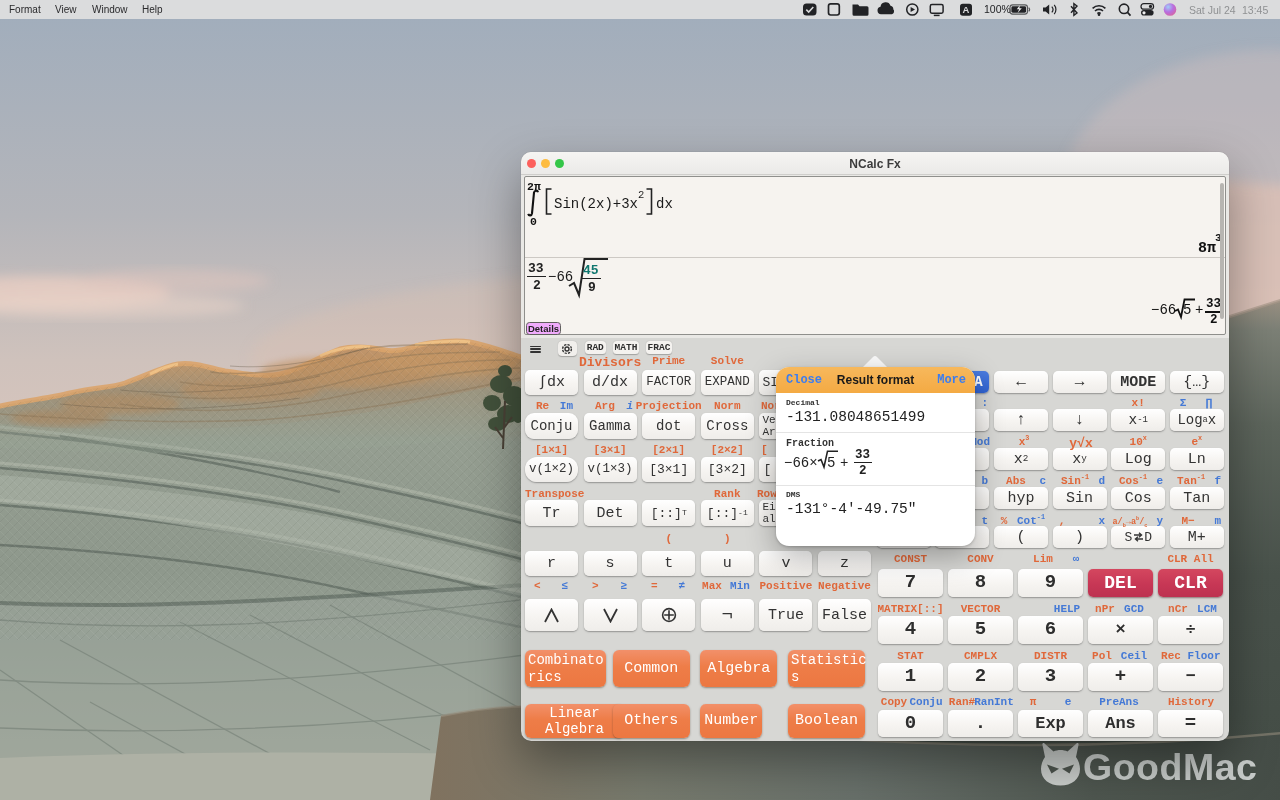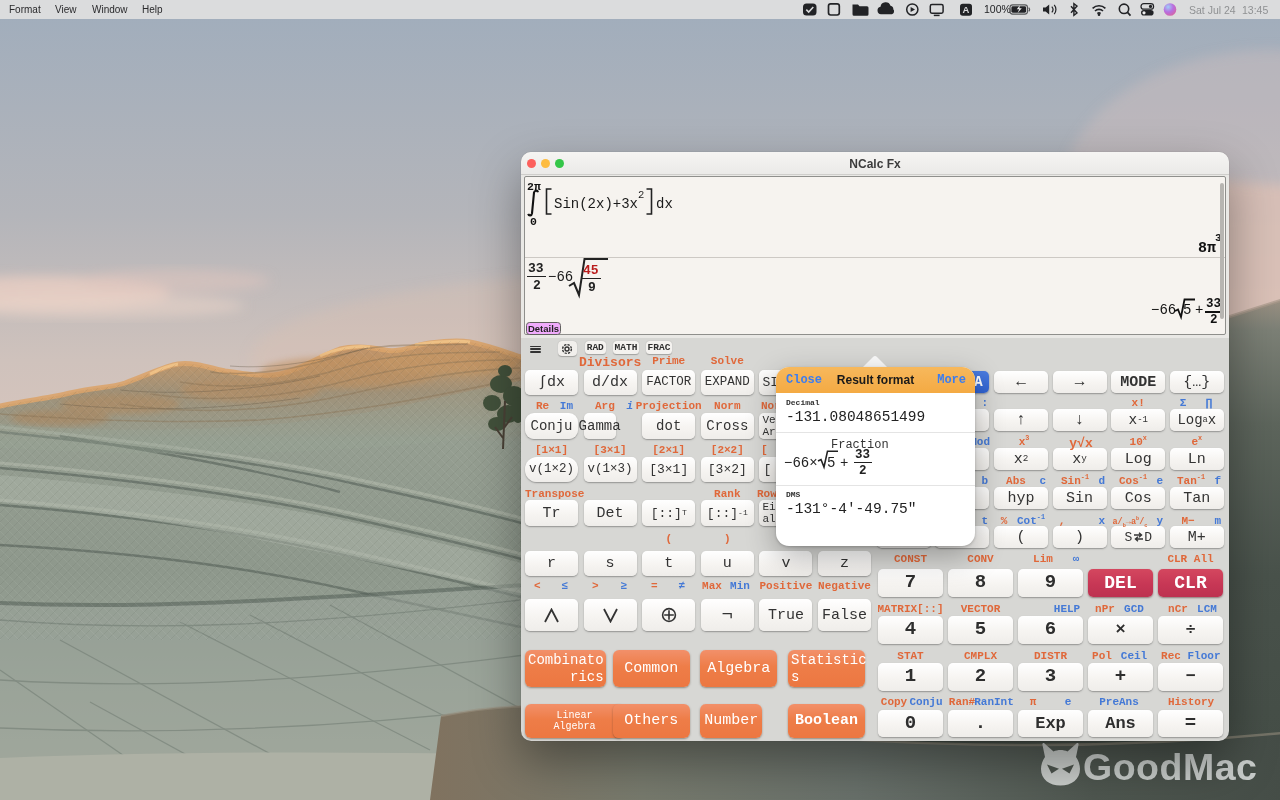--- a/index.html
+++ b/index.html
@@ -218,21 +218,21 @@
 <div style="position:absolute;left:1198px;top:241px;font-family:'Liberation Mono',monospace;font-size:15px;font-weight:bold;color:#111;line-height:1;white-space:pre;">8π</div>
 <div style="position:absolute;left:1215px;top:233px;font-family:'Liberation Mono',monospace;font-size:11px;font-weight:bold;color:#111;line-height:1;white-space:pre;">3</div>
 <div style="position:absolute;left:525px;top:257px;width:700px;height:1px;background:#cdc9c4;"></div>
 <div style="position:absolute;left:528px;top:262px;font-family:'Liberation Mono',monospace;font-size:13px;font-weight:bold;color:#222;line-height:1;white-space:pre;">33</div>
 <div style="position:absolute;left:527px;top:275.5px;width:19px;height:1.6px;background:#222;"></div>
 <div style="position:absolute;left:533px;top:279px;font-family:'Liberation Mono',monospace;font-size:13px;font-weight:bold;color:#222;line-height:1;white-space:pre;">2</div>
 <div style="position:absolute;left:548px;top:270px;font-family:'Liberation Mono',monospace;font-size:14px;font-weight:normal;color:#1a1a1a;line-height:1;white-space:pre;">−66</div>
 <svg style="position:absolute;left:568px;top:257px" width="42" height="42" viewBox="0 0 42 42">
     <path d="M1,29 L6,26 L11,38 L16.5,2 L40,2" stroke="#222" stroke-width="2" fill="none" stroke-linejoin="miter"></path>
   </svg>
-<div style="position:absolute;left:583px;top:264px;font-family:'Liberation Mono',monospace;font-size:13px;font-weight:bold;color:#b91c1c;line-height:1;white-space:pre;">45</div>
+<div style="position:absolute;left:583px;top:264px;font-family:'Liberation Mono',monospace;font-size:13px;font-weight:bold;color:#0f766e;line-height:1;white-space:pre;">45</div>
 <div style="position:absolute;left:582px;top:277.5px;width:19px;height:1.6px;background:#222;"></div>
 <div style="position:absolute;left:588px;top:281px;font-family:'Liberation Mono',monospace;font-size:13px;font-weight:bold;color:#222;line-height:1;white-space:pre;">9</div>
 <div style="position:absolute;left:1151px;top:303px;font-family:'Liberation Mono',monospace;font-size:14px;font-weight:normal;color:#111;line-height:1;white-space:pre;">−66</div>
 <svg style="position:absolute;left:1174px;top:298px" width="22" height="22" viewBox="0 0 22 22">
     <path d="M1,13 L4,11.5 L7,19 L10.5,1.5 L21,1.5" stroke="#111" stroke-width="1.8" fill="none"></path>
   </svg>
 <div style="position:absolute;left:1183px;top:303px;font-family:'Liberation Mono',monospace;font-size:14px;font-weight:normal;color:#111;line-height:1;white-space:pre;">5</div>
 <div style="position:absolute;left:1195px;top:303px;font-family:'Liberation Mono',monospace;font-size:14px;font-weight:normal;color:#111;line-height:1;white-space:pre;">+</div>
 <div style="position:absolute;left:1206px;top:298px;font-family:'Liberation Mono',monospace;font-size:12.5px;font-weight:bold;color:#111;line-height:1;white-space:pre;">33</div>
 <div style="position:absolute;left:1205px;top:311px;width:17px;height:1.5px;background:#111;"></div>
@@ -252,21 +252,21 @@
 <div style="position:absolute;left:585px;top:340.5px;width:20.5px;height:13.5px;background:#f4f2ef;border-radius:3.5px;box-shadow:0 0.5px 1px rgba(0,0,0,.25);display:flex;align-items:center;justify-content:center;font-size:9.5px;font-weight:bold;color:#2e2e2e;font-family:'Liberation Mono',monospace;">RAD</div>
 <div style="position:absolute;left:613px;top:340.5px;width:26px;height:13.5px;background:#f4f2ef;border-radius:3.5px;box-shadow:0 0.5px 1px rgba(0,0,0,.25);display:flex;align-items:center;justify-content:center;font-size:9.5px;font-weight:bold;color:#2e2e2e;font-family:'Liberation Mono',monospace;">MATH</div>
 <div style="position:absolute;left:646px;top:340.5px;width:26px;height:13.5px;background:#f4f2ef;border-radius:3.5px;box-shadow:0 0.5px 1px rgba(0,0,0,.25);display:flex;align-items:center;justify-content:center;font-size:9.5px;font-weight:bold;color:#2e2e2e;font-family:'Liberation Mono',monospace;">FRAC</div>
 <div class="k" style="left:525px;top:370px;width:53px;height:25px;font-size:15px;">∫dx</div>
 <div class="k" style="left:583.6px;top:370px;width:53px;height:25px;font-size:15px;">d/dx</div>
 <div class="k" style="left:642.2px;top:370px;width:53px;height:25px;font-size:12.5px;">FACTOR</div>
 <div class="k" style="left:700.8px;top:370px;width:53px;height:25px;font-size:12.5px;">EXPAND</div>
 <div class="k" style="left:759.4px;top:370px;width:53px;height:25px;font-size:13px;justify-content:flex-start;padding-left:3px;">SIMP</div>
 <div class="k" style="left:818.0px;top:370px;width:53px;height:25px;font-size:13px;"></div>
 <div class="k" style="left:525px;top:413px;width:53px;height:26px;font-size:14px;border-radius:9px;">Conju</div>
-<div class="k" style="left:583.6px;top:413px;width:32px;height:26px;font-size:14px;">Gamma</div>
+<div class="k" style="left:583.6px;top:413px;width:53px;height:26px;font-size:14px;">Gamma</div>
 <div class="k" style="left:642.2px;top:413px;width:53px;height:26px;font-size:14px;">dot</div>
 <div class="k" style="left:700.8px;top:413px;width:53px;height:26px;font-size:14px;">Cross</div>
 <div class="k" style="left:759.4px;top:413px;width:53px;height:26px;font-size:11px;justify-content:flex-start;padding-left:3px;"><div style="text-align:left;line-height:1.1">Vect<br>Arra</div></div>
 <div class="k" style="left:818.0px;top:413px;width:53px;height:26px;font-size:13px;"></div>
 <div class="k" style="left:525px;top:457px;width:53px;height:25px;font-size:12.5px;border-radius:12px;">v(1×2)</div>
 <div class="k" style="left:583.6px;top:457px;width:53px;height:25px;font-size:12.5px;">v(1×3)</div>
 <div class="k" style="left:642.2px;top:457px;width:53px;height:25px;font-size:13px;">[3×1]</div>
 <div class="k" style="left:700.8px;top:457px;width:53px;height:25px;font-size:13px;">[3×2]</div>
 <div class="k" style="left:759.4px;top:457px;width:53px;height:25px;font-size:13px;justify-content:flex-start;padding-left:4px;">[</div>
 <div class="k" style="left:818.0px;top:457px;width:53px;height:25px;font-size:13px;"></div>
@@ -425,40 +425,40 @@
 <div class="k" style="left:878px;top:663px;width:65px;height:27.5px;font-size:19px;font-weight:bold;color:#2e2e2e;">1</div>
 <div class="k" style="left:948px;top:663px;width:65px;height:27.5px;font-size:19px;font-weight:bold;color:#2e2e2e;">2</div>
 <div class="k" style="left:1018px;top:663px;width:65px;height:27.5px;font-size:19px;font-weight:bold;color:#2e2e2e;">3</div>
 <div class="k" style="left:1088px;top:663px;width:65px;height:27.5px;font-size:19px;font-weight:bold;color:#2e2e2e;">+</div>
 <div class="k" style="left:1158px;top:663px;width:65px;height:27.5px;font-size:17px;font-weight:bold;color:#2e2e2e;">−</div>
 <div class="k" style="left:878px;top:709.5px;width:65px;height:27.5px;font-size:19px;font-weight:bold;color:#2e2e2e;">0</div>
 <div class="k" style="left:948px;top:709.5px;width:65px;height:27.5px;font-size:19px;font-weight:bold;color:#2e2e2e;">.</div>
 <div class="k" style="left:1018px;top:709.5px;width:65px;height:27.5px;font-size:17px;font-weight:bold;color:#2e2e2e;">Exp</div>
 <div class="k" style="left:1088px;top:709.5px;width:65px;height:27.5px;font-size:17px;font-weight:bold;color:#2e2e2e;">Ans</div>
 <div class="k" style="left:1158px;top:709.5px;width:65px;height:27.5px;font-size:19px;font-weight:bold;color:#2e2e2e;">=</div>
-<div class="ob" style="position:absolute;left:525px;top:650px;width:81px;height:37px;font-size:14px;justify-content:flex-start;text-align:right;padding-left:3px;">Combinato<br>rics</div>
+<div class="ob" style="position:absolute;left:525px;top:650px;width:81px;height:37px;font-size:14px;justify-content:flex-start;text-align:left;padding-left:3px;">Combinato<br>rics</div>
 <div class="ob" style="position:absolute;left:612.7px;top:650px;width:77px;height:37px;font-size:15px;">Common</div>
 <div class="ob" style="position:absolute;left:700.3px;top:650px;width:77px;height:37px;font-size:15px;">Algebra</div>
 <div class="ob" style="position:absolute;left:788px;top:650px;width:77px;height:37px;font-size:14px;justify-content:flex-start;text-align:left;padding-left:3px;">Statistic<br>s</div>
-<div class="ob" style="position:absolute;left:525px;top:704px;width:99px;height:34px;font-size:10px;">Linear<br>Algebra</div>
+<div class="ob" style="position:absolute;left:525px;top:704px;width:99px;height:34px;font-size:14px;">Linear<br>Algebra</div>
 <div class="ob" style="position:absolute;left:612.7px;top:704px;width:77px;height:34px;font-size:15px;">Others</div>
 <div class="ob" style="position:absolute;left:700.3px;top:704px;width:62px;height:34px;font-size:15px;">Number</div>
-<div class="ob" style="position:absolute;left:788px;top:704px;width:77px;height:34px;font-size:15px;font-weight:bold;">Boolean</div>
+<div class="ob" style="position:absolute;left:788px;top:704px;width:77px;height:34px;font-size:15px;">Boolean</div>
 <svg style="position:absolute;left:860px;top:354px" width="30" height="14" viewBox="0 0 30 14">
     <path d="M2,14 L13,3 Q15,1 17,3 L28,14 Z" fill="#fbfbfb"></path>
   </svg>
 <div style="position:absolute;left:776px;top:367px;width:199px;height:179px;background:#ffffff;border-radius:13px;box-shadow:0 10px 30px rgba(0,0,0,0.3),0 1px 3px rgba(0,0,0,0.2);overflow:hidden;"></div>
 <div style="position:absolute;left:776px;top:367px;width:199px;height:26px;background:linear-gradient(#f7b85c,#f4aa43);border-radius:13px 13px 0 0;"></div>
 <div style="position:absolute;left:786px;top:367px;height:26px;display:flex;align-items:center;font-size:12px;font-weight:bold;color:#3b7df0;font-family:'Liberation Mono',monospace;">Close</div>
 <div style="position:absolute;left:776px;top:367px;width:199px;height:26px;display:flex;align-items:center;justify-content:center;font-size:12px;font-weight:bold;color:#1a1a1a;">Result format</div>
 <div style="position:absolute;right:314px;top:367px;height:26px;display:flex;align-items:center;font-size:12px;font-weight:bold;color:#3b7df0;font-family:'Liberation Mono',monospace;">More</div>
 <div style="position:absolute;left:786px;top:399px;font-family:'Liberation Mono',monospace;font-size:8px;font-weight:bold;color:#333;line-height:1;white-space:pre;">Decimal</div>
 <div style="position:absolute;left:786px;top:410px;font-family:'Liberation Mono',monospace;font-size:14.5px;font-weight:normal;color:#222;line-height:1;white-space:pre;">-131.08048651499</div>
 <div style="position:absolute;left:776px;top:432px;width:199px;height:1px;background:#e4e4e4;"></div>
-<div style="position:absolute;left:831px;top:439px;font-family:'Liberation Mono',monospace;font-size:12px;font-weight:normal;color:#333;line-height:1;white-space:pre;">Fraction</div>
+<div style="position:absolute;left:786px;top:439px;font-family:'Liberation Mono',monospace;font-size:10px;font-weight:bold;color:#333;line-height:1;white-space:pre;">Fraction</div>
 <div style="position:absolute;left:784px;top:456px;font-family:'Liberation Mono',monospace;font-size:14px;font-weight:normal;color:#222;line-height:1;white-space:pre;">−66×</div>
 <svg style="position:absolute;left:817px;top:450px" width="22" height="20" viewBox="0 0 22 20">
     <path d="M1,11 L4,9.5 L7,17 L10.5,1.2 L21,1.2" stroke="#222" stroke-width="1.6" fill="none"></path>
   </svg>
 <div style="position:absolute;left:827px;top:456px;font-family:'Liberation Mono',monospace;font-size:14px;font-weight:normal;color:#222;line-height:1;white-space:pre;">5</div>
 <div style="position:absolute;left:840px;top:456px;font-family:'Liberation Mono',monospace;font-size:14px;font-weight:normal;color:#222;line-height:1;white-space:pre;">+</div>
 <div style="position:absolute;left:855px;top:449px;font-family:'Liberation Mono',monospace;font-size:12.5px;font-weight:bold;color:#222;line-height:1;white-space:pre;">33</div>
 <div style="position:absolute;left:854px;top:461.5px;width:18px;height:1.5px;background:#222;"></div>
 <div style="position:absolute;left:859px;top:464.5px;font-family:'Liberation Mono',monospace;font-size:12.5px;font-weight:bold;color:#222;line-height:1;white-space:pre;">2</div>
 <div style="position:absolute;left:776px;top:485px;width:199px;height:1px;background:#e4e4e4;"></div>

